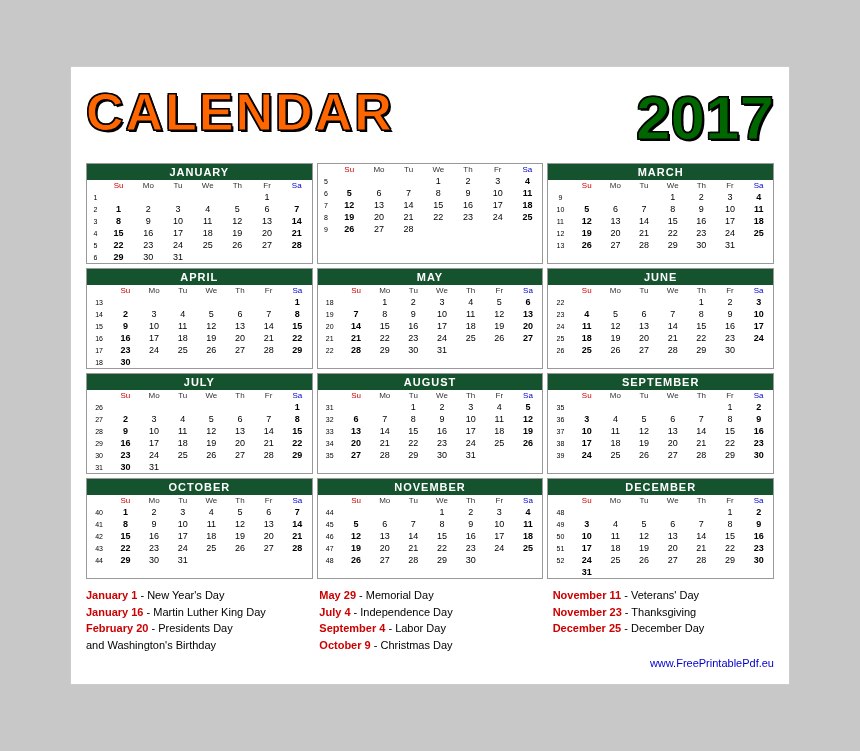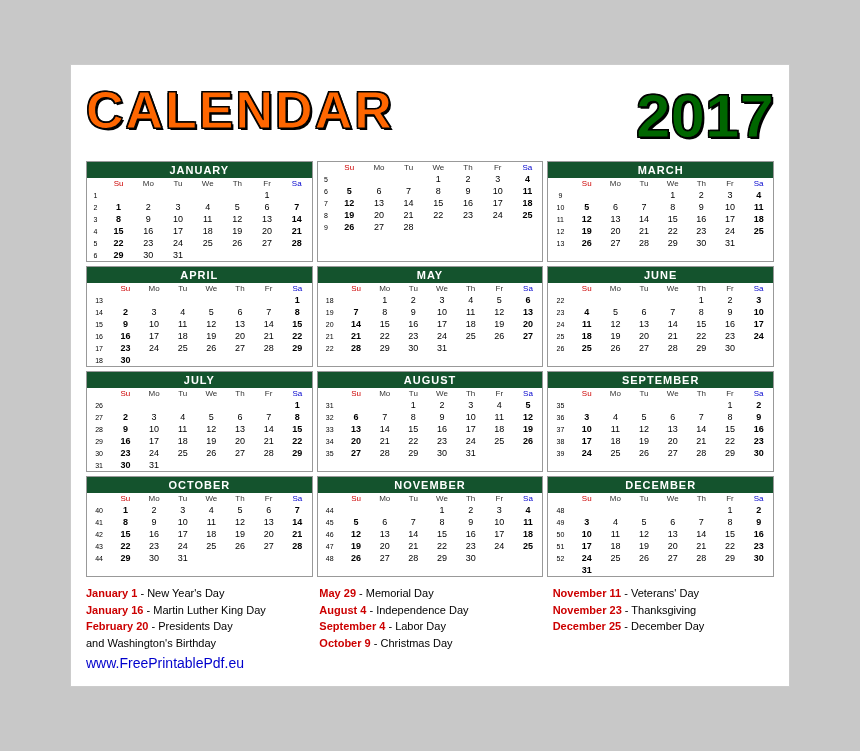--- a/index.html
+++ b/index.html
@@ -86,22 +86,22 @@
       gap: 12px;
       margin-top: 8px;
       font-size: 11px;
       line-height: 1.5;
     }
     .holiday-col { }
     .holiday-item { }
     .hol-date { color: #cc0000; font-weight: bold; }
     .hol-name { color: #000; }
     .website {
-      text-align: left;
-      font-size: 14px;
+      text-align: right;
+      font-size: 11px;
       color: #0000cc;
       margin-top: 4px;
     }
   </style>
 </head>
 <body>
 
 <div class="calendar-container">
   <div class="main-header">
     <div class="calendar-title">CALENDAR</div>
@@ -976,21 +976,21 @@
     </div>
   <div class="holidays-section" id="holidays-section">
   <div class="holiday-col">
         <div class="holiday-item"><span class="hol-date">January 1</span><span class="hol-name"> - New Year's Day</span></div>
         <div class="holiday-item"><span class="hol-date">January 16</span><span class="hol-name"> - Martin Luther King Day</span></div>
         <div class="holiday-item"><span class="hol-date">February 20</span><span class="hol-name"> - Presidents Day</span></div>
         <div class="holiday-item"><span class="hol-name"> and Washington's Birthday</span></div>
       </div>
       <div class="holiday-col">
         <div class="holiday-item"><span class="hol-date">May 29</span><span class="hol-name"> - Memorial Day</span></div>
-        <div class="holiday-item"><span class="hol-date">August 4</span><span class="hol-name"> - Independence Day</span></div>
+        <div class="holiday-item"><span class="hol-date">July 4</span><span class="hol-name"> - Independence Day</span></div>
         <div class="holiday-item"><span class="hol-date">September 4</span><span class="hol-name"> - Labor Day</span></div>
         <div class="holiday-item"><span class="hol-date">October 9</span><span class="hol-name"> - Christmas Day</span></div>
       </div>
       <div class="holiday-col">
         <div class="holiday-item"><span class="hol-date">November 11</span><span class="hol-name"> - Veterans' Day</span></div>
         <div class="holiday-item"><span class="hol-date">November 23</span><span class="hol-name"> - Thanksgiving</span></div>
         <div class="holiday-item"><span class="hol-date">December 25</span><span class="hol-name"> - December Day</span></div>
       </div>
     </div>
   <div class="website">www.FreePrintablePdf.eu</div>

